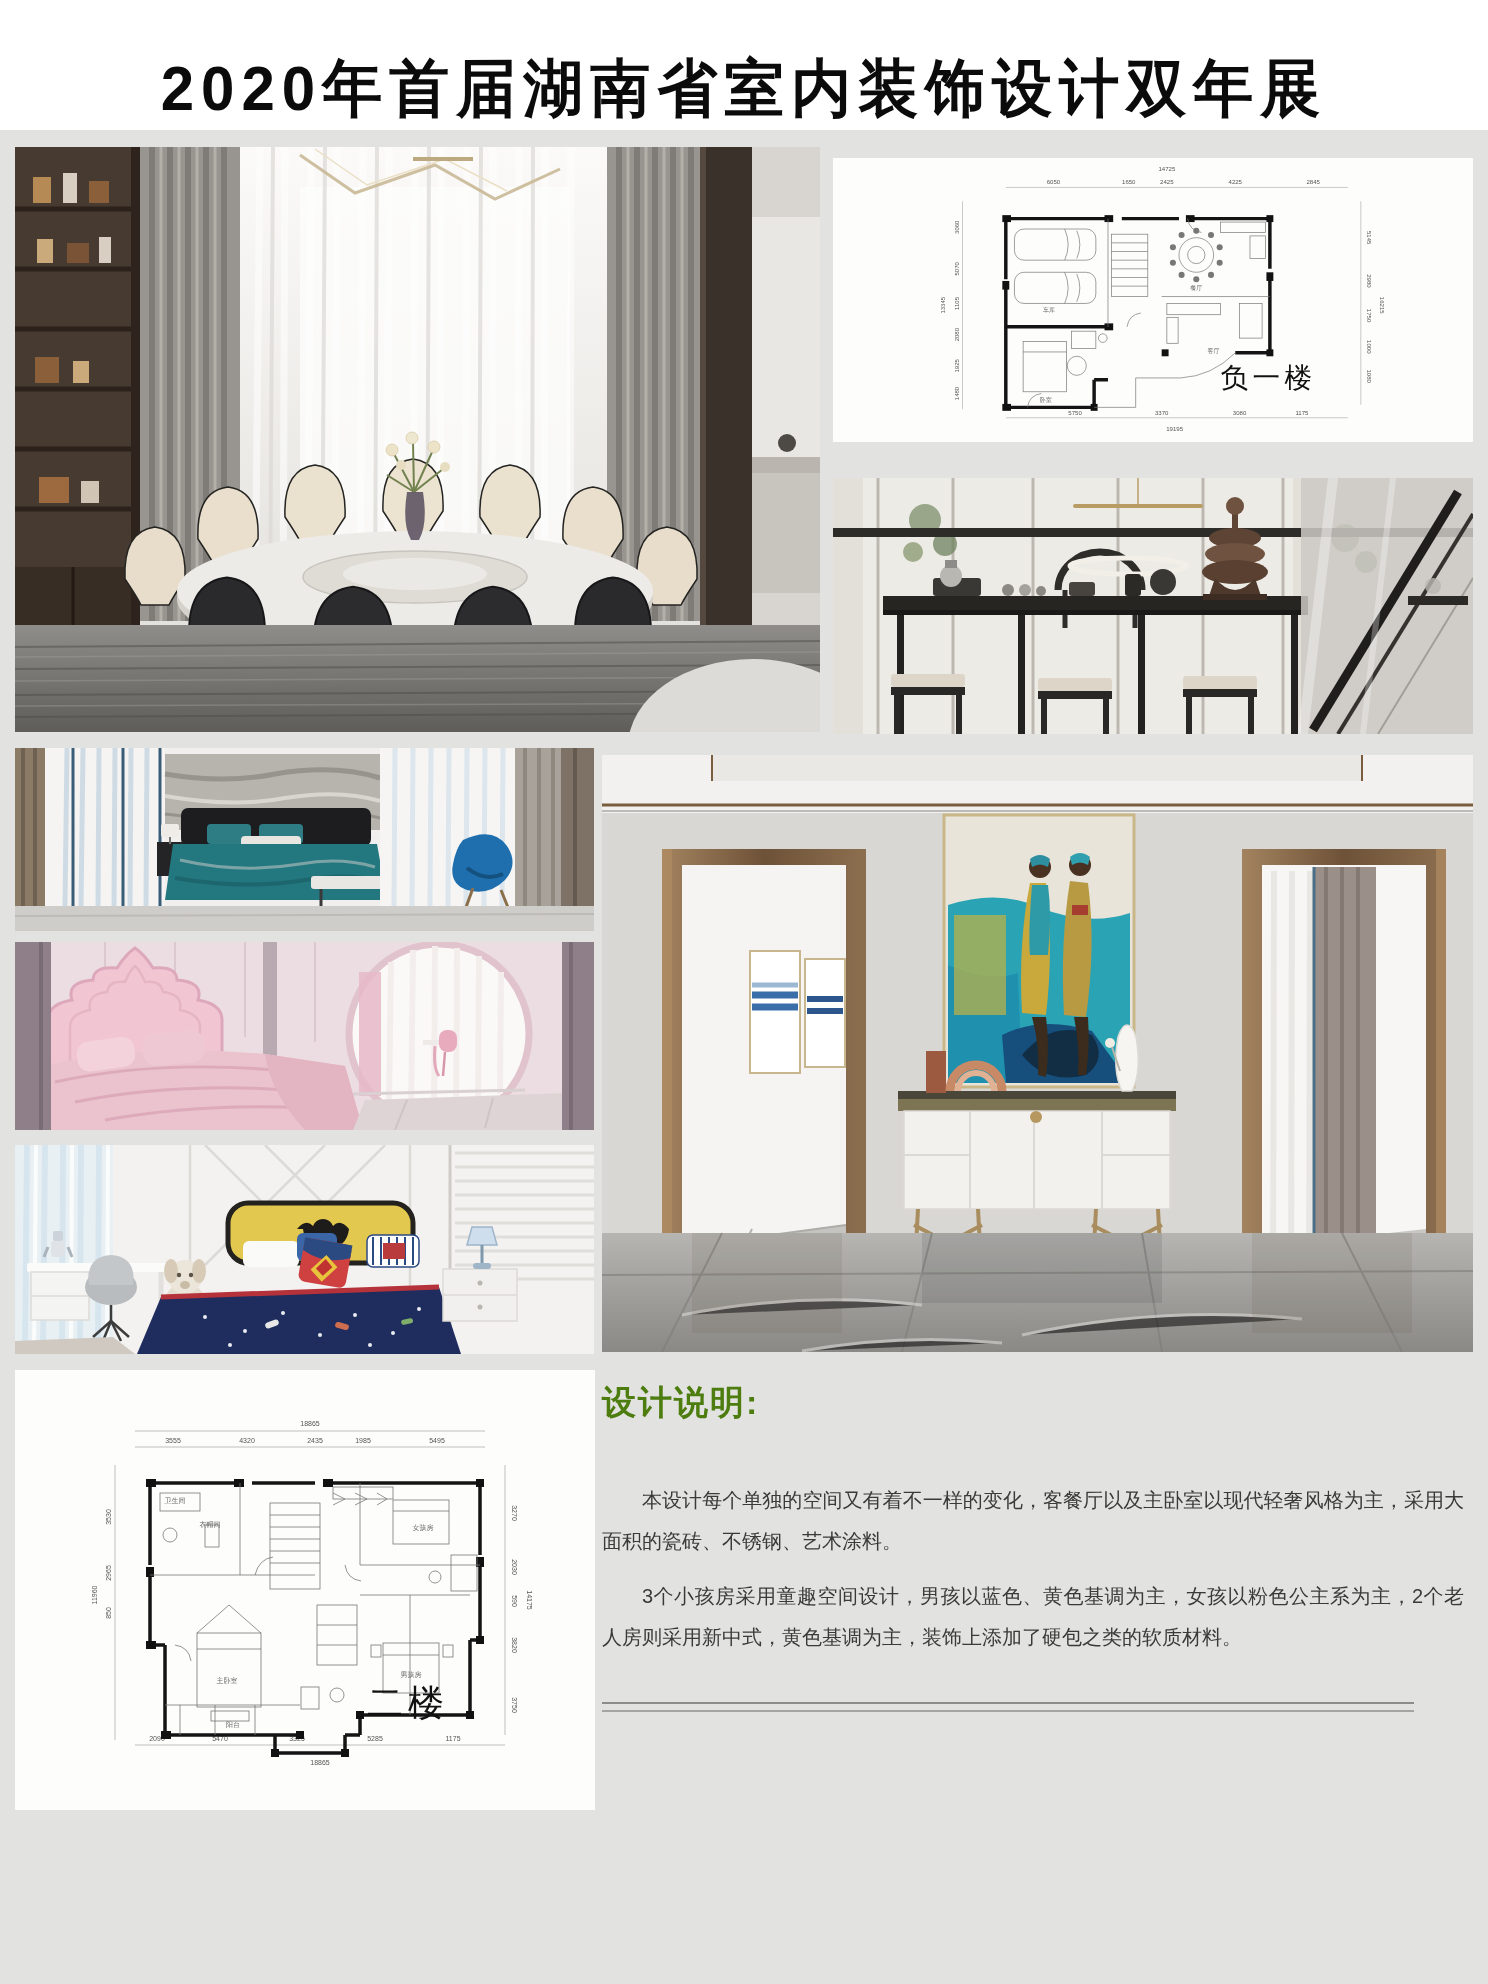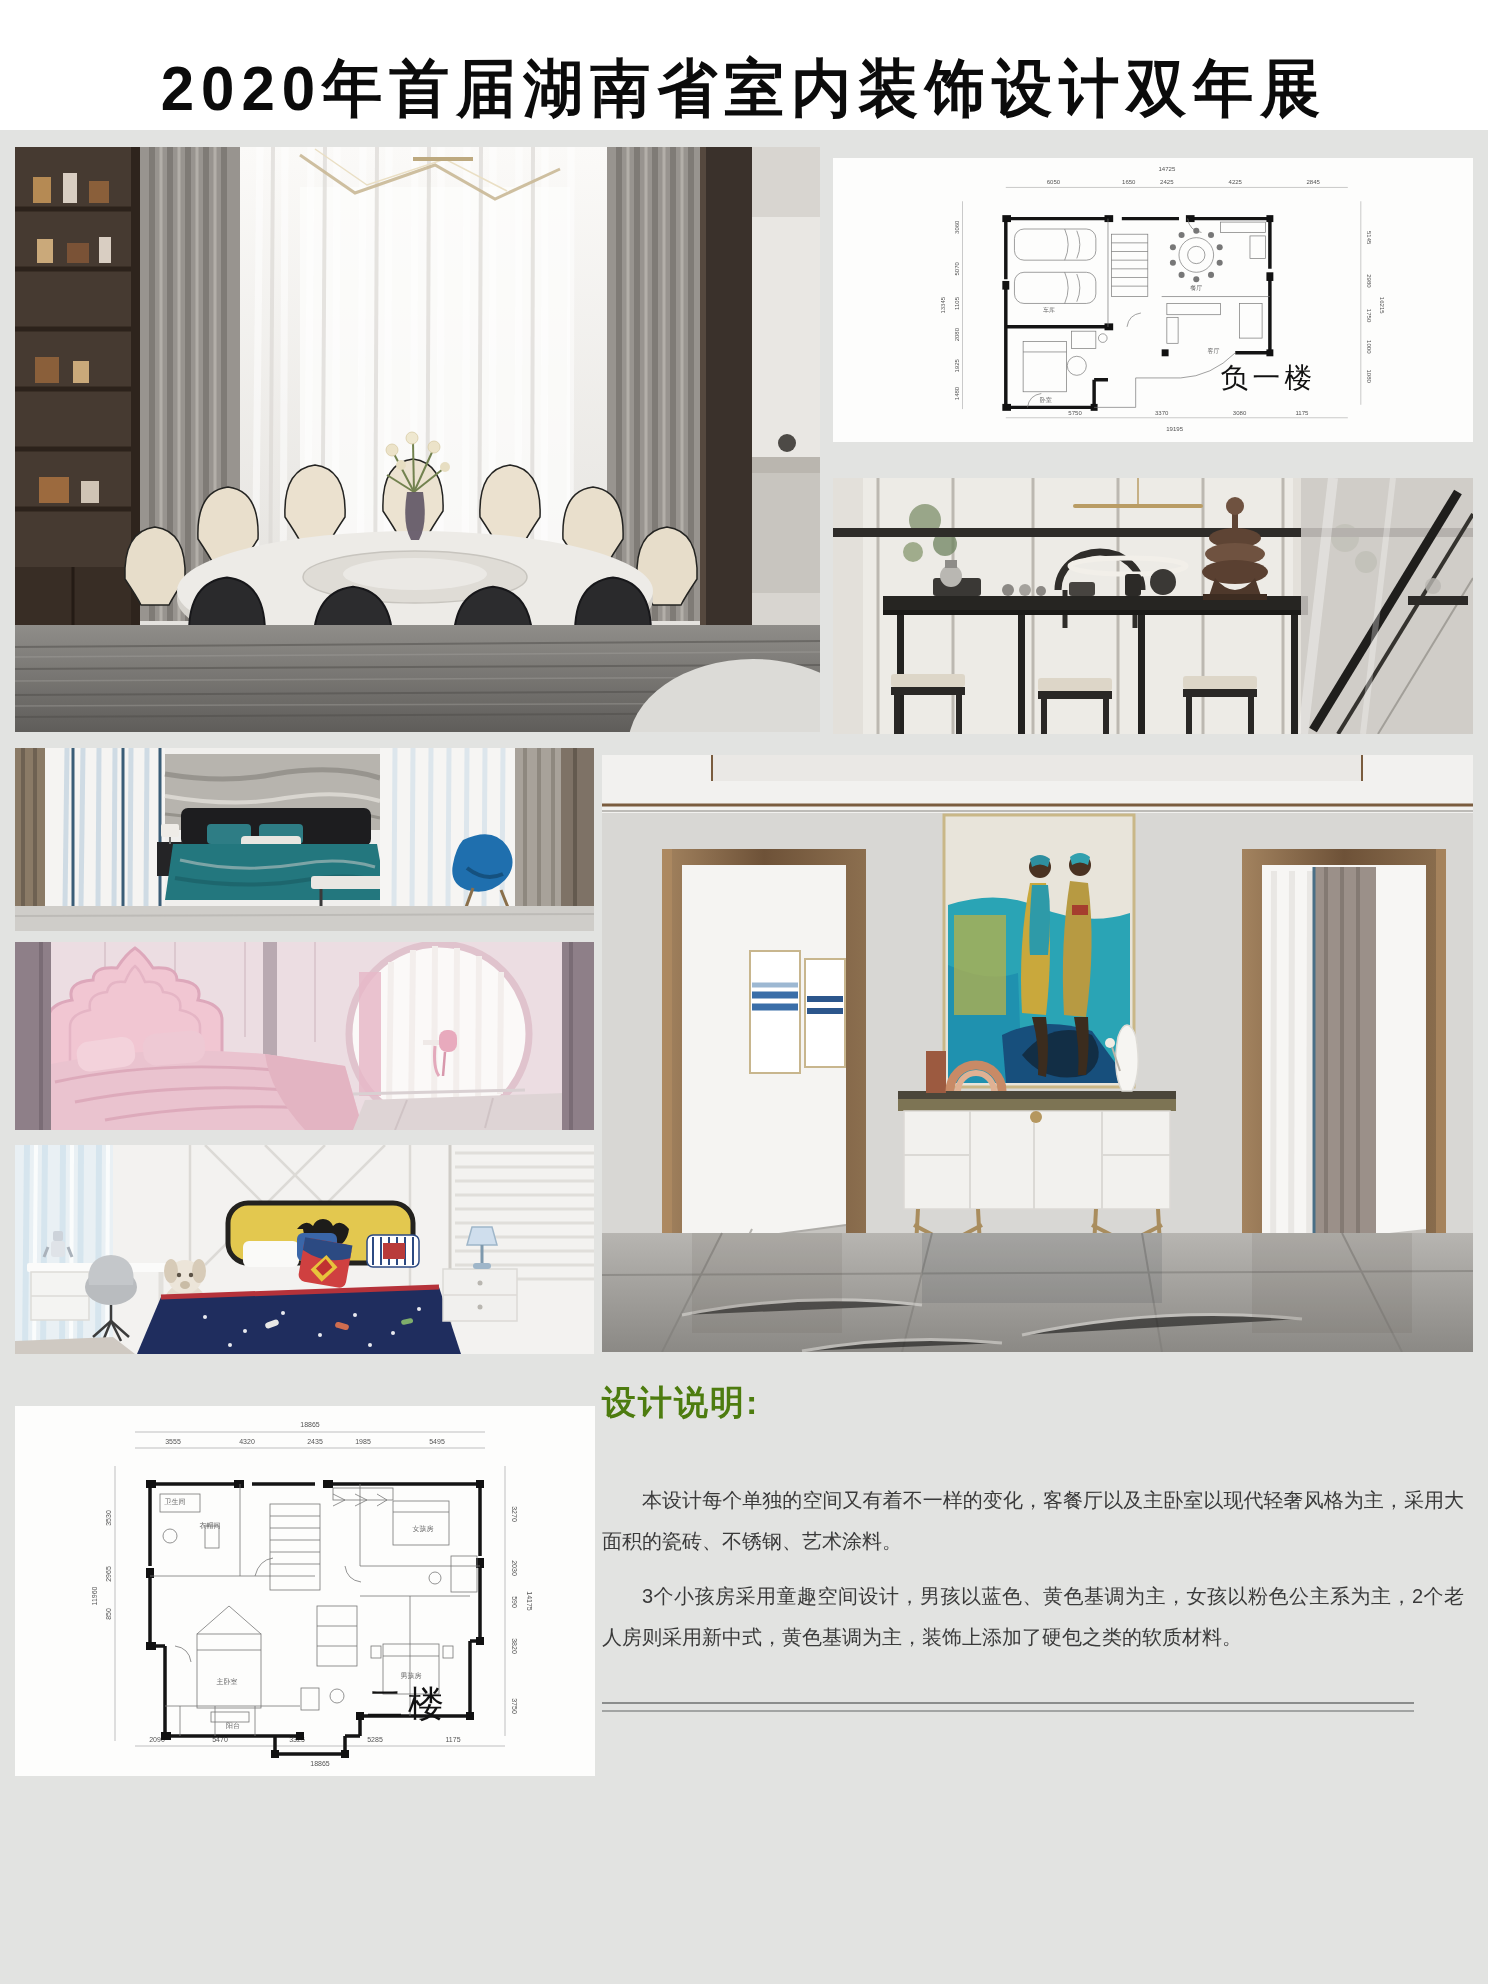--- a/index.html
+++ b/index.html
@@ -837,21 +837,21 @@
             <path d="M420,580 q140,-30 280,-16"></path>
             <path d="M200,596 q100,-18 200,-8"></path>
         </g>
         <rect x="90" y="478" width="150" height="100" fill="#5c564e" opacity="0.12"></rect>
         <rect x="650" y="478" width="160" height="100" fill="#5c564e" opacity="0.12"></rect>
         <rect x="320" y="478" width="240" height="70" fill="#3f444c" opacity="0.15"></rect>
       </g>
     </svg>
   </div>
 
-  <div class="panel" style="left:15px;top:1370px;width:580px;height:370px;margin-top:36px;">
+  <div class="panel" style="left:15px;top:1370px;width:580px;height:440px;">
     <svg viewBox="0 0 580 370">
       <line class="dim-line" x1="120" y1="26" x2="470" y2="26"></line>
       <text class="dim" x="295" y="21" text-anchor="middle">18865</text>
       <line class="dim-line" x1="120" y1="42" x2="470" y2="42"></line>
       <g text-anchor="middle">
         <text class="dim" x="158" y="38">3555</text>
         <text class="dim" x="232" y="38">4320</text>
         <text class="dim" x="300" y="38">2435</text>
         <text class="dim" x="348" y="38">1985</text>
         <text class="dim" x="422" y="38">5495</text>

